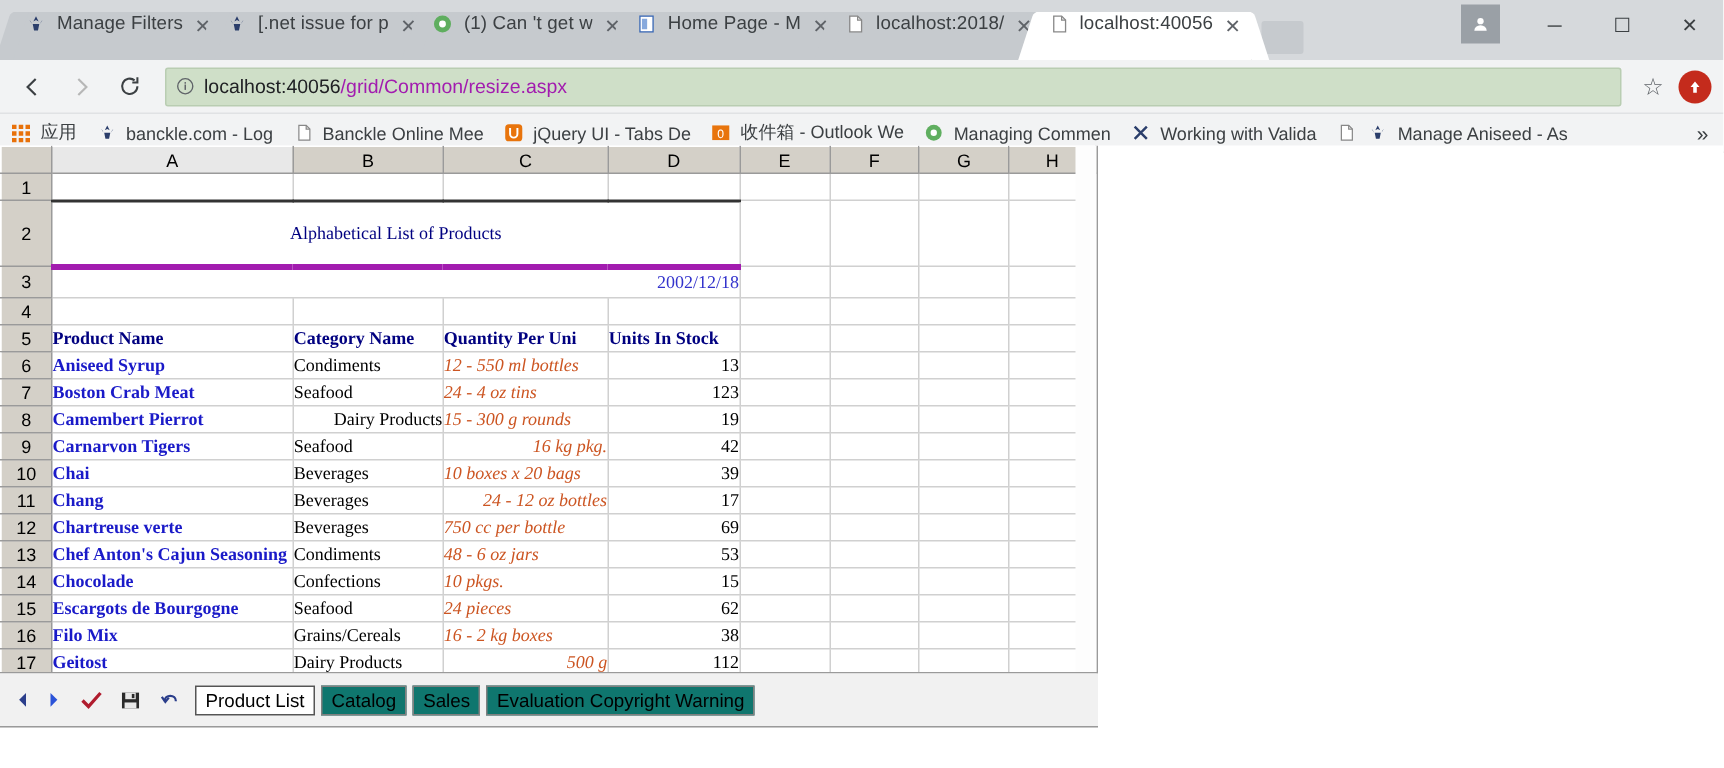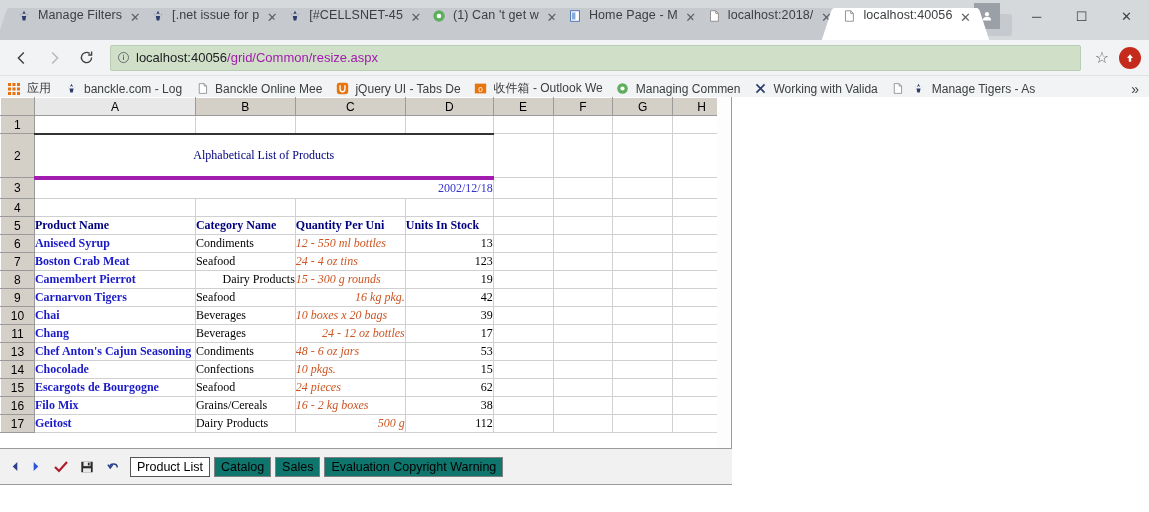--- a/index.html
+++ b/index.html
@@ -226,31 +226,20 @@
           </svg>
       </span>
       <span class="tab-title">[.net issue for p</span>
       <span class="tab-close">✕</span>
     </div>
     <div class="tab">
       <span class="tabskewL"></span>
         <span class="tabskewR"></span>
       <span class="tab-favicon">
         <svg width="14" height="14" viewBox="0 0 16 16">
-            <path d="M8 2 L10 6 L8 5 L6 6 Z M3 5 L5 8 L4 6 Z M13 5 L11 8 L12 6 Z M5.5 8 h5 l-1 5 h-3 Z" fill="#2b3e6b"></path>
-          </svg>
-      </span>
-      <span class="tab-title">[#CELLSNET-45</span>
-      <span class="tab-close">✕</span>
-    </div>
-    <div class="tab">
-      <span class="tabskewL"></span>
-        <span class="tabskewR"></span>
-      <span class="tab-favicon">
-        <svg width="14" height="14" viewBox="0 0 16 16">
             <circle cx="8" cy="8" r="6.5" fill="#5fae5f"></circle>
             <circle cx="8" cy="8" r="2.6" fill="#fff"></circle>
           </svg>
       </span>
       <span class="tab-title">(1) Can 't get w</span>
       <span class="tab-close">✕</span>
     </div>
     <div class="tab">
       <span class="tabskewL"></span>
         <span class="tabskewR"></span>
@@ -412,21 +401,21 @@
           <svg width="13" height="13" viewBox="0 0 16 16">
             <path d="M4 2 h6 l3 3 v9 H4 Z" fill="#fff" stroke="#888"></path>
             <path d="M10 2 v3 h3" fill="none" stroke="#888"></path>
           </svg>
         </span>
       <span class="bm-ic">
           <svg width="13" height="13" viewBox="0 0 16 16">
             <path d="M8 2 L10 6 L8 5 L6 6 Z M3 5 L5 8 L4 6 Z M13 5 L11 8 L12 6 Z M5.5 8 h5 l-1 5 h-3 Z" fill="#2b3e6b"></path>
           </svg>
         </span>
-      <span class="bm-lbl">Manage Tigers - As</span>
+      <span class="bm-lbl">Manage Aniseed - As</span>
     </div>
     <div class="bm-overflow">»</div>
   </div>
 
   <div id="page">
 
     <div class="gridwrap">
       <table class="sheet">
         <colgroup>
           <col style="width:34px">
@@ -568,20 +557,31 @@
               <td class="cell c-prod">Chang</td>
               <td class="cell c-cat ta-l">Beverages</td>
               <td class="cell c-qty ta-r">24 - 12 oz bottles</td>
               <td class="cell c-units">17</td>
               <td class="cell"></td>
               <td class="cell"></td>
               <td class="cell"></td>
               <td class="cell"></td>
             </tr>
             <tr style="height: 17px;">
+              <td class="rowhdr">12</td>
+              <td class="cell c-prod">Chartreuse verte</td>
+              <td class="cell c-cat ta-l">Beverages</td>
+              <td class="cell c-qty ta-l">750 cc per bottle</td>
+              <td class="cell c-units">69</td>
+              <td class="cell"></td>
+              <td class="cell"></td>
+              <td class="cell"></td>
+              <td class="cell"></td>
+            </tr>
+            <tr style="height: 17px;">
               <td class="rowhdr">13</td>
               <td class="cell c-prod">Chef Anton's Cajun Seasoning</td>
               <td class="cell c-cat ta-l">Condiments</td>
               <td class="cell c-qty ta-l">48 - 6 oz jars</td>
               <td class="cell c-units">53</td>
               <td class="cell"></td>
               <td class="cell"></td>
               <td class="cell"></td>
               <td class="cell"></td>
             </tr>

